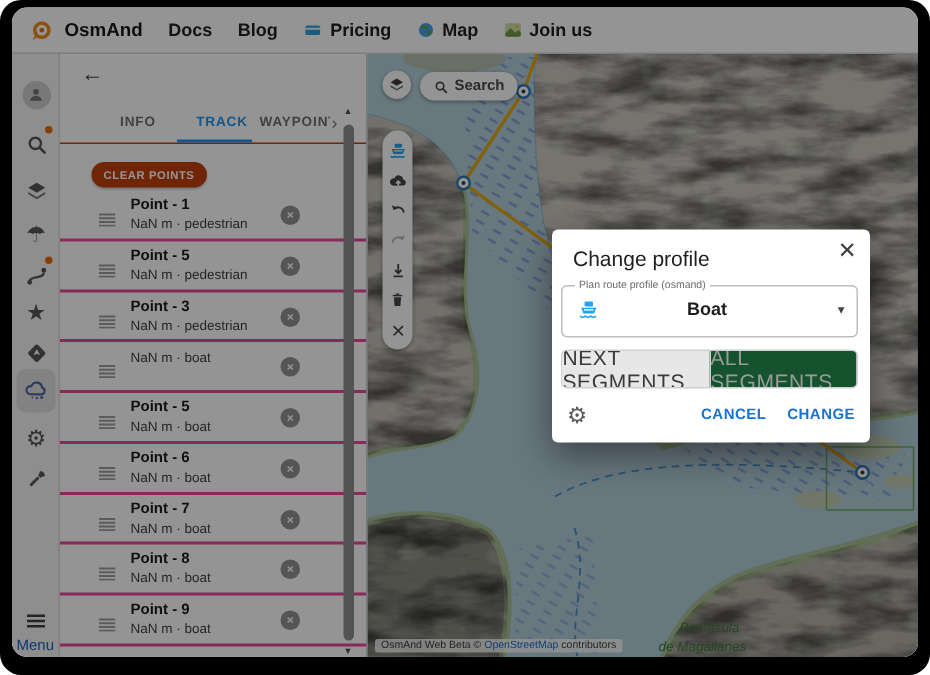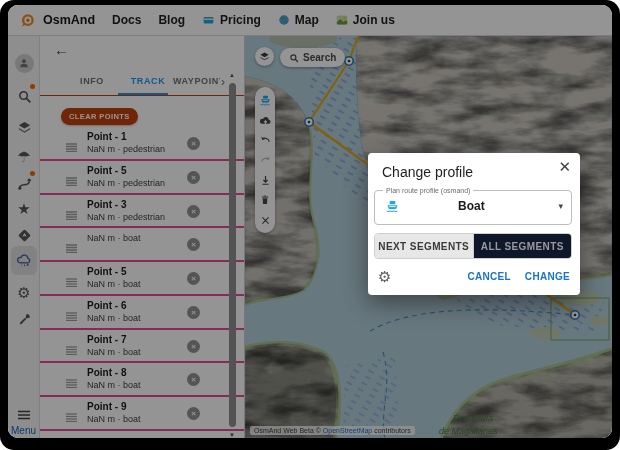--- a/index.html
+++ b/index.html
@@ -65,23 +65,23 @@
   .backdrop{position:absolute;left:0;top:0;width:100%;height:100%;background:rgba(0,0,0,.42);z-index:40;}
   .dialog{position:absolute;left:360px;top:148px;width:212px;height:142px;background:#fff;border-radius:4px;box-shadow:0 8px 24px rgba(0,0,0,.45);z-index:50;}
   .dlg-title{position:absolute;left:14px;top:11px;font-size:14px;font-weight:400;color:#1f1f1f;}
   .dlg-close{position:absolute;right:9px;top:5px;font-size:15px;color:#3f3f3f;cursor:pointer;}
   .dlg-field{position:absolute;left:6px;top:34px;width:198px;height:38px;border:1px solid #bdbdbd;border-radius:4px;margin:0;padding:0;box-sizing:border-box;}
   .dlg-field legend{margin-left:8px;padding:0 3px;font-size:7px;color:#6b6b6b;}
   .field-row{display:flex;align-items:center;height:24px;padding:0 8px 0 10px;}
   .profile-name{font-size:12px;font-weight:600;color:#1c1c1c;margin-left:10px;flex:1;padding-left:48px;}
   .caret{font-size:9px;color:#444;}
   .segmented{position:absolute;left:6px;top:80px;width:198px;height:26px;border:1px solid #cfcfcf;border-radius:4px;box-sizing:border-box;display:flex;overflow:hidden;}
-  .seg-cell{flex:1;display:flex;align-items:center;justify-content:center;font-size:10px;font-weight:700;letter-spacing:.4px;cursor:pointer;}
+  .seg-cell{flex:1;display:flex;align-items:center;justify-content:center;font-size:14px;font-weight:400;letter-spacing:.4px;cursor:pointer;}
   .seg-cell.active{background:#e7e7e7;color:#3a3a3a;}
-  .seg-cell.inactive{background:#0f172a;color:#9a9a9a;border-left:1px solid #cfcfcf;}
+  .seg-cell.inactive{background:#14532d;color:#9a9a9a;border-left:1px solid #cfcfcf;}
   .dlg-footer{position:absolute;left:0;top:112px;width:100%;height:26px;}
   .dlg-gear{position:absolute;left:10px;top:3px;font-size:15px;color:#5c5c5c;cursor:pointer;}
   .dlg-actions{position:absolute;right:10px;top:6px;display:flex;gap:14px;}
   .dlg-btn{font-size:10px;font-weight:700;letter-spacing:.3px;color:#1773cf;background:none;border:none;padding:0;cursor:pointer;}
 </style>
 </head>
 <body>
 
 <div class="stage">
   <div class="window">

